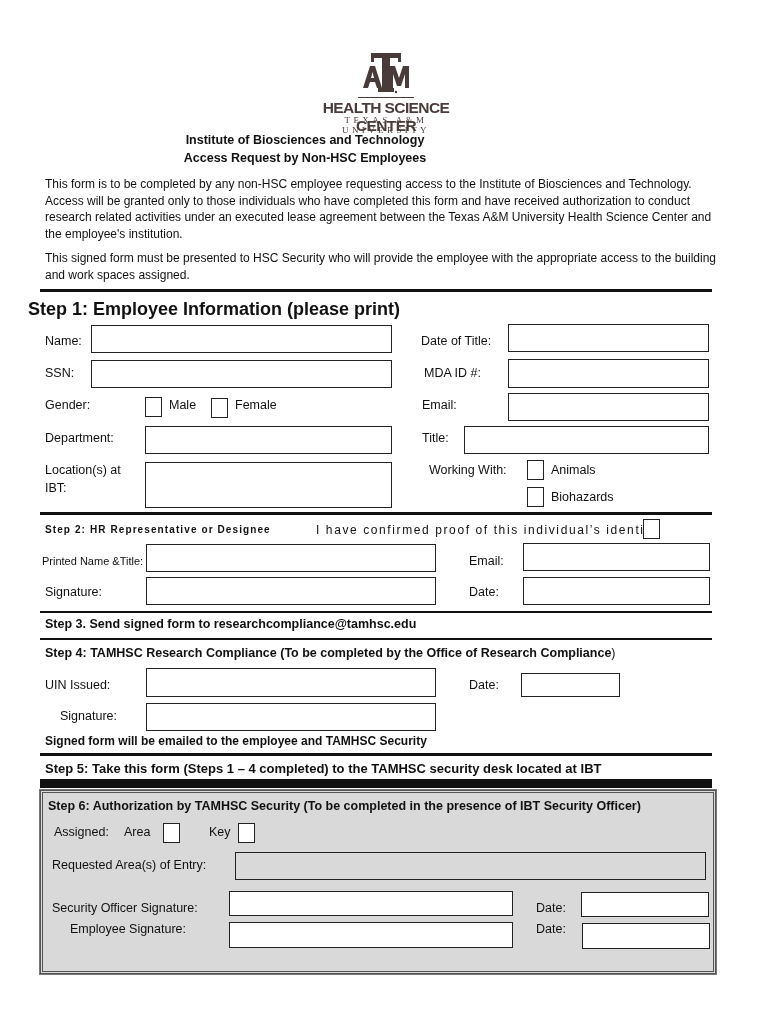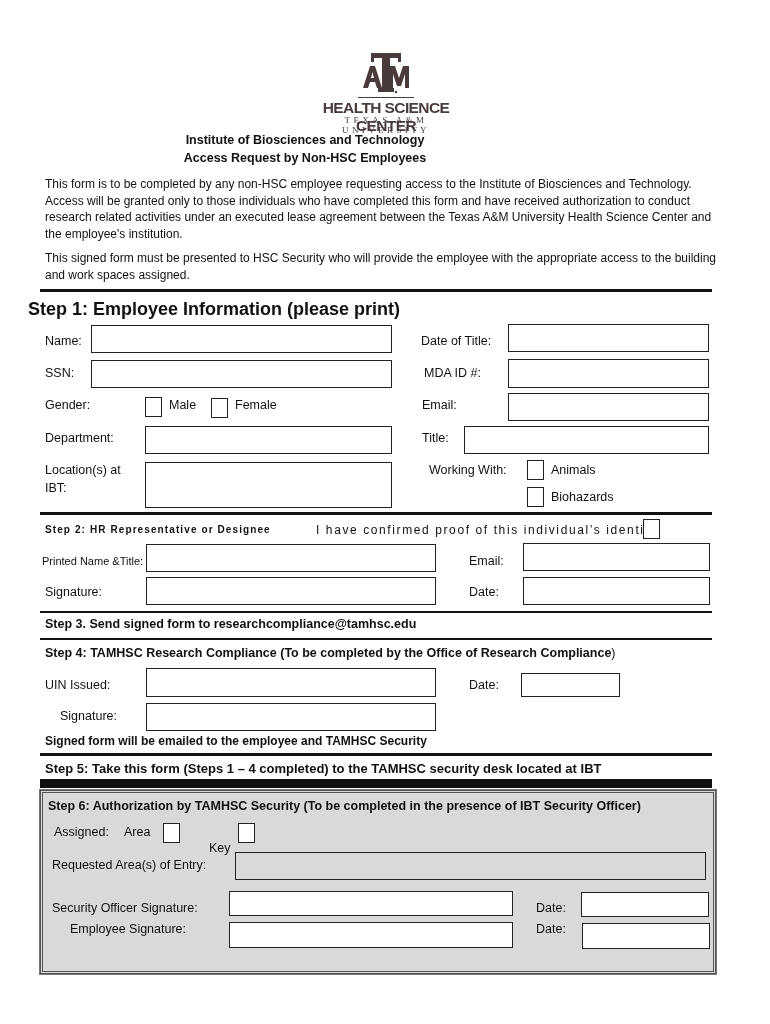--- a/index.html
+++ b/index.html
@@ -146,21 +146,21 @@
 <div class="txt bold" style="left:45px; top:761px; font-size:13px;">Step 5: Take this form (Steps 1 – 4 completed) to the TAMHSC security desk located at IBT</div>
 
 <div class="rule" style="top:779px; height:9px;"></div>
 
 <section class="step6"></section>
 <div class="txt bold" style="left:48px; top:799px; font-size:12.5px;">Step 6:  Authorization by TAMHSC Security (To be completed in the presence of IBT Security Officer)</div>
 
 <div class="txt" style="left:54px; top:825px;">Assigned:</div>
 <div class="txt" style="left:124px; top:825px;">Area</div>
 <div class="cb" style="left:163px; top:823px;"></div>
-<div class="txt" style="left:209px; top:825px;margin-top:16px;">Key</div>
+<div class="txt" style="left:209px; top:825px;">Key</div>
 <div class="cb" style="left:238px; top:823px;"></div>
 
 <div class="txt" style="left:52px; top:858px;">Requested Area(s) of Entry:</div>
 <div class="field area-field" style="left:235px; top:852px; width:471px; height:28px;"></div>
 
 <div class="txt" style="left:52px; top:901px;">Security Officer Signature:</div>
 <div class="field" style="left:229px; top:891px; width:284px; height:25px;"></div>
 <div class="txt" style="left:536px; top:901px;">Date:</div>
 <div class="field" style="left:581px; top:892px; width:128px; height:25px;"></div>
 

